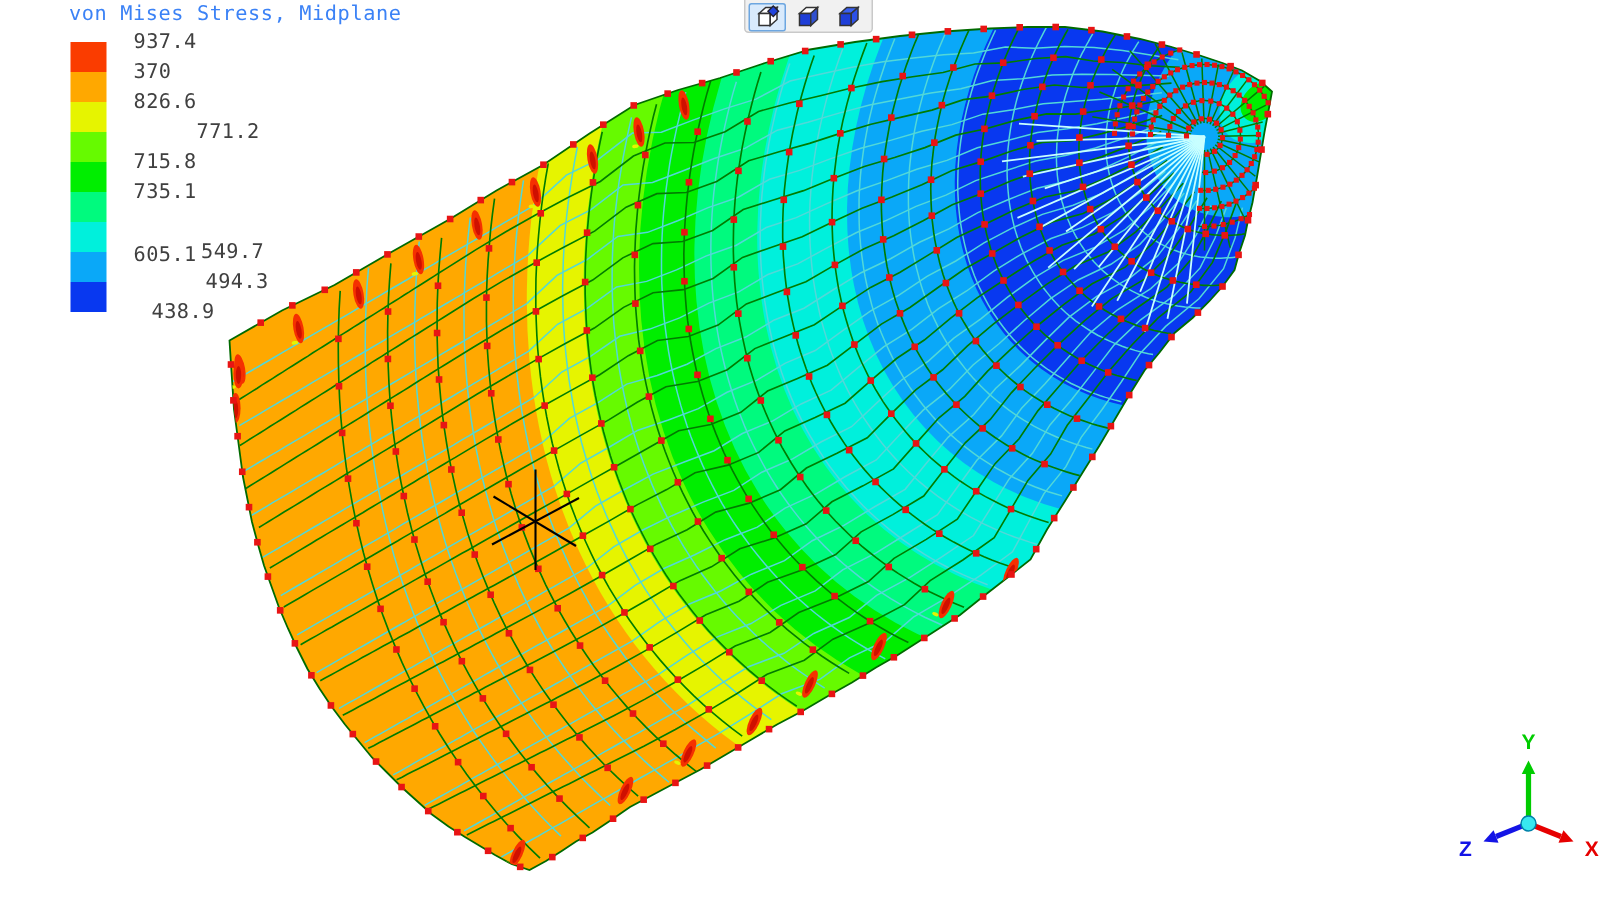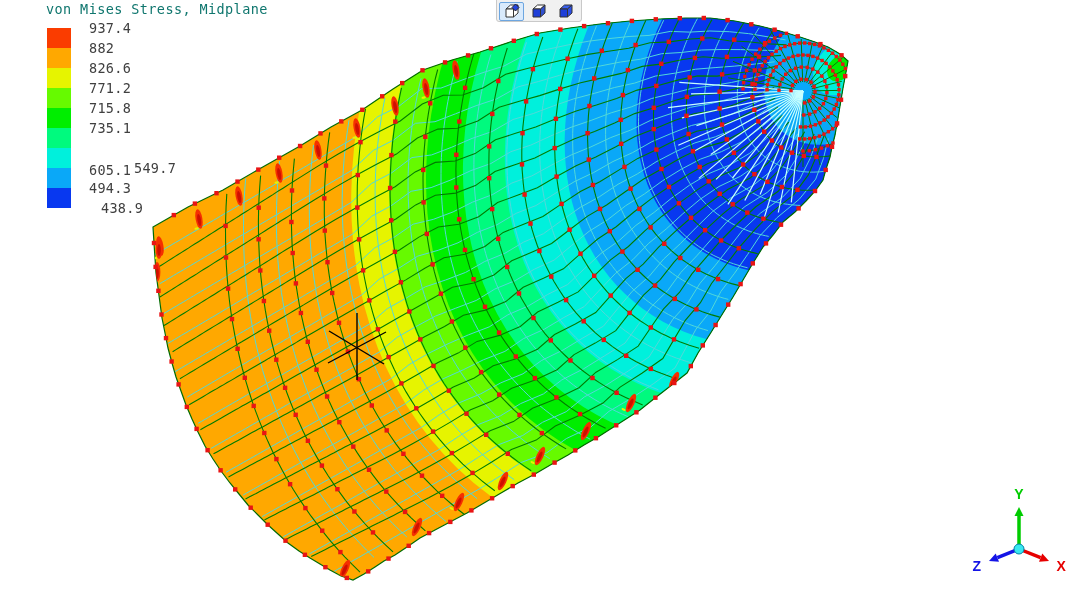--- a/index.html
+++ b/index.html
@@ -1,19 +1,19 @@
 <!DOCTYPE html>
 <html><head>
 <meta charset="utf-8">
 <style>
   html,body{margin:0;padding:0;background:#fff;}
   #root{position:relative;width:1080px;height:600px;background:#ffffff;overflow:hidden;
         font-family:"DejaVu Sans Mono","Liberation Mono",monospace;}
   #scene{position:absolute;left:0;top:0;}
-  #plot-title{position:absolute;left:46px;top:1px;font-size:13.5px;letter-spacing:.4px;color:#0f766e;white-space:pre;}
+  #plot-title{position:absolute;left:46px;top:1px;font-size:13.5px;letter-spacing:.4px;color:#3b82f6;white-space:pre;}
   #legend{position:absolute;left:0;top:0;width:160px;height:230px;}
   .lg-swatch{position:absolute;left:47px;width:24px;height:20px;}
   .lg-label{position:absolute;left:89px;transform:translateY(-50%);font-size:13.5px;letter-spacing:.3px;color:#404040;}
   #toolbar{position:absolute;left:496px;top:-1px;width:86px;height:23px;background:#f1f1f1;
            border:1px solid #c9c9c9;border-radius:0 0 3px 3px;display:flex;align-items:center;
            padding:1px 2px 0 2px;gap:2px;box-sizing:border-box;}
   .tb-btn{width:25px;height:19px;display:flex;align-items:center;justify-content:center;
           background:transparent;border:1px solid transparent;border-radius:2px;padding:0;cursor:pointer;}
   .tb-btn.sel{background:#d9eafc;border-color:#6da6e0;}
 </style>
@@ -687,28 +687,28 @@
       <div class="lg-swatch" style="top: 28px; background: rgb(250, 60, 0);"></div>
       <div class="lg-swatch" style="top: 48px; background: rgb(255, 168, 0);"></div>
       <div class="lg-swatch" style="top: 68px; background: rgb(230, 244, 0);"></div>
       <div class="lg-swatch" style="top: 88px; background: rgb(102, 250, 0);"></div>
       <div class="lg-swatch" style="top: 108px; background: rgb(0, 238, 0);"></div>
       <div class="lg-swatch" style="top: 128px; background: rgb(0, 250, 126);"></div>
       <div class="lg-swatch" style="top: 148px; background: rgb(0, 240, 220);"></div>
       <div class="lg-swatch" style="top: 168px; background: rgb(10, 168, 248);"></div>
       <div class="lg-swatch" style="top: 188px; background: rgb(8, 56, 240);"></div>
       <div class="lg-label" style="top: 28px;">937.4</div>
-      <div class="lg-label" style="top: 48px;">882</div>
+      <div class="lg-label" style="top: 48px;">370</div>
       <div class="lg-label" style="top: 68px; text-align: right;">826.6</div>
-      <div class="lg-label" style="top: 88px;">771.2</div>
+      <div class="lg-label" style="top: 88px; margin-left: 42px;">771.2</div>
       <div class="lg-label" style="top: 108px;">715.8</div>
       <div class="lg-label" style="top: 128px;">735.1</div>
       <div class="lg-label" style="top: 148px; margin-top: 22px;">605.1</div>
       <div class="lg-label" style="top: 168px; margin-left: 45px;">549.7</div>
-      <div class="lg-label" style="top: 188px;">494.3</div>
+      <div class="lg-label" style="top: 188px; margin-left: 48px;">494.3</div>
       <div class="lg-label" style="top: 208px; margin-left: 12px;">438.9</div>
     </div>
   <div id="toolbar">
       <button class="tb-btn sel">
         <svg width="17" height="17" viewBox="0 0 17 17">
           <polygon points="3,6 7.5,2 15,2 10.5,6" fill="#fff" stroke="#333" stroke-width="1"></polygon>
           <polygon points="3,6 10.5,6 10.5,14 3,14" fill="#fff" stroke="#333" stroke-width="1"></polygon>
           <polygon points="10.5,6 15,2 15,10 10.5,14" fill="#fff" stroke="#333" stroke-width="1"></polygon>
           <polygon points="12.5,1 16,4.5 12.5,8 9,4.5" fill="#2244dd" stroke="#223"></polygon>
         </svg>

